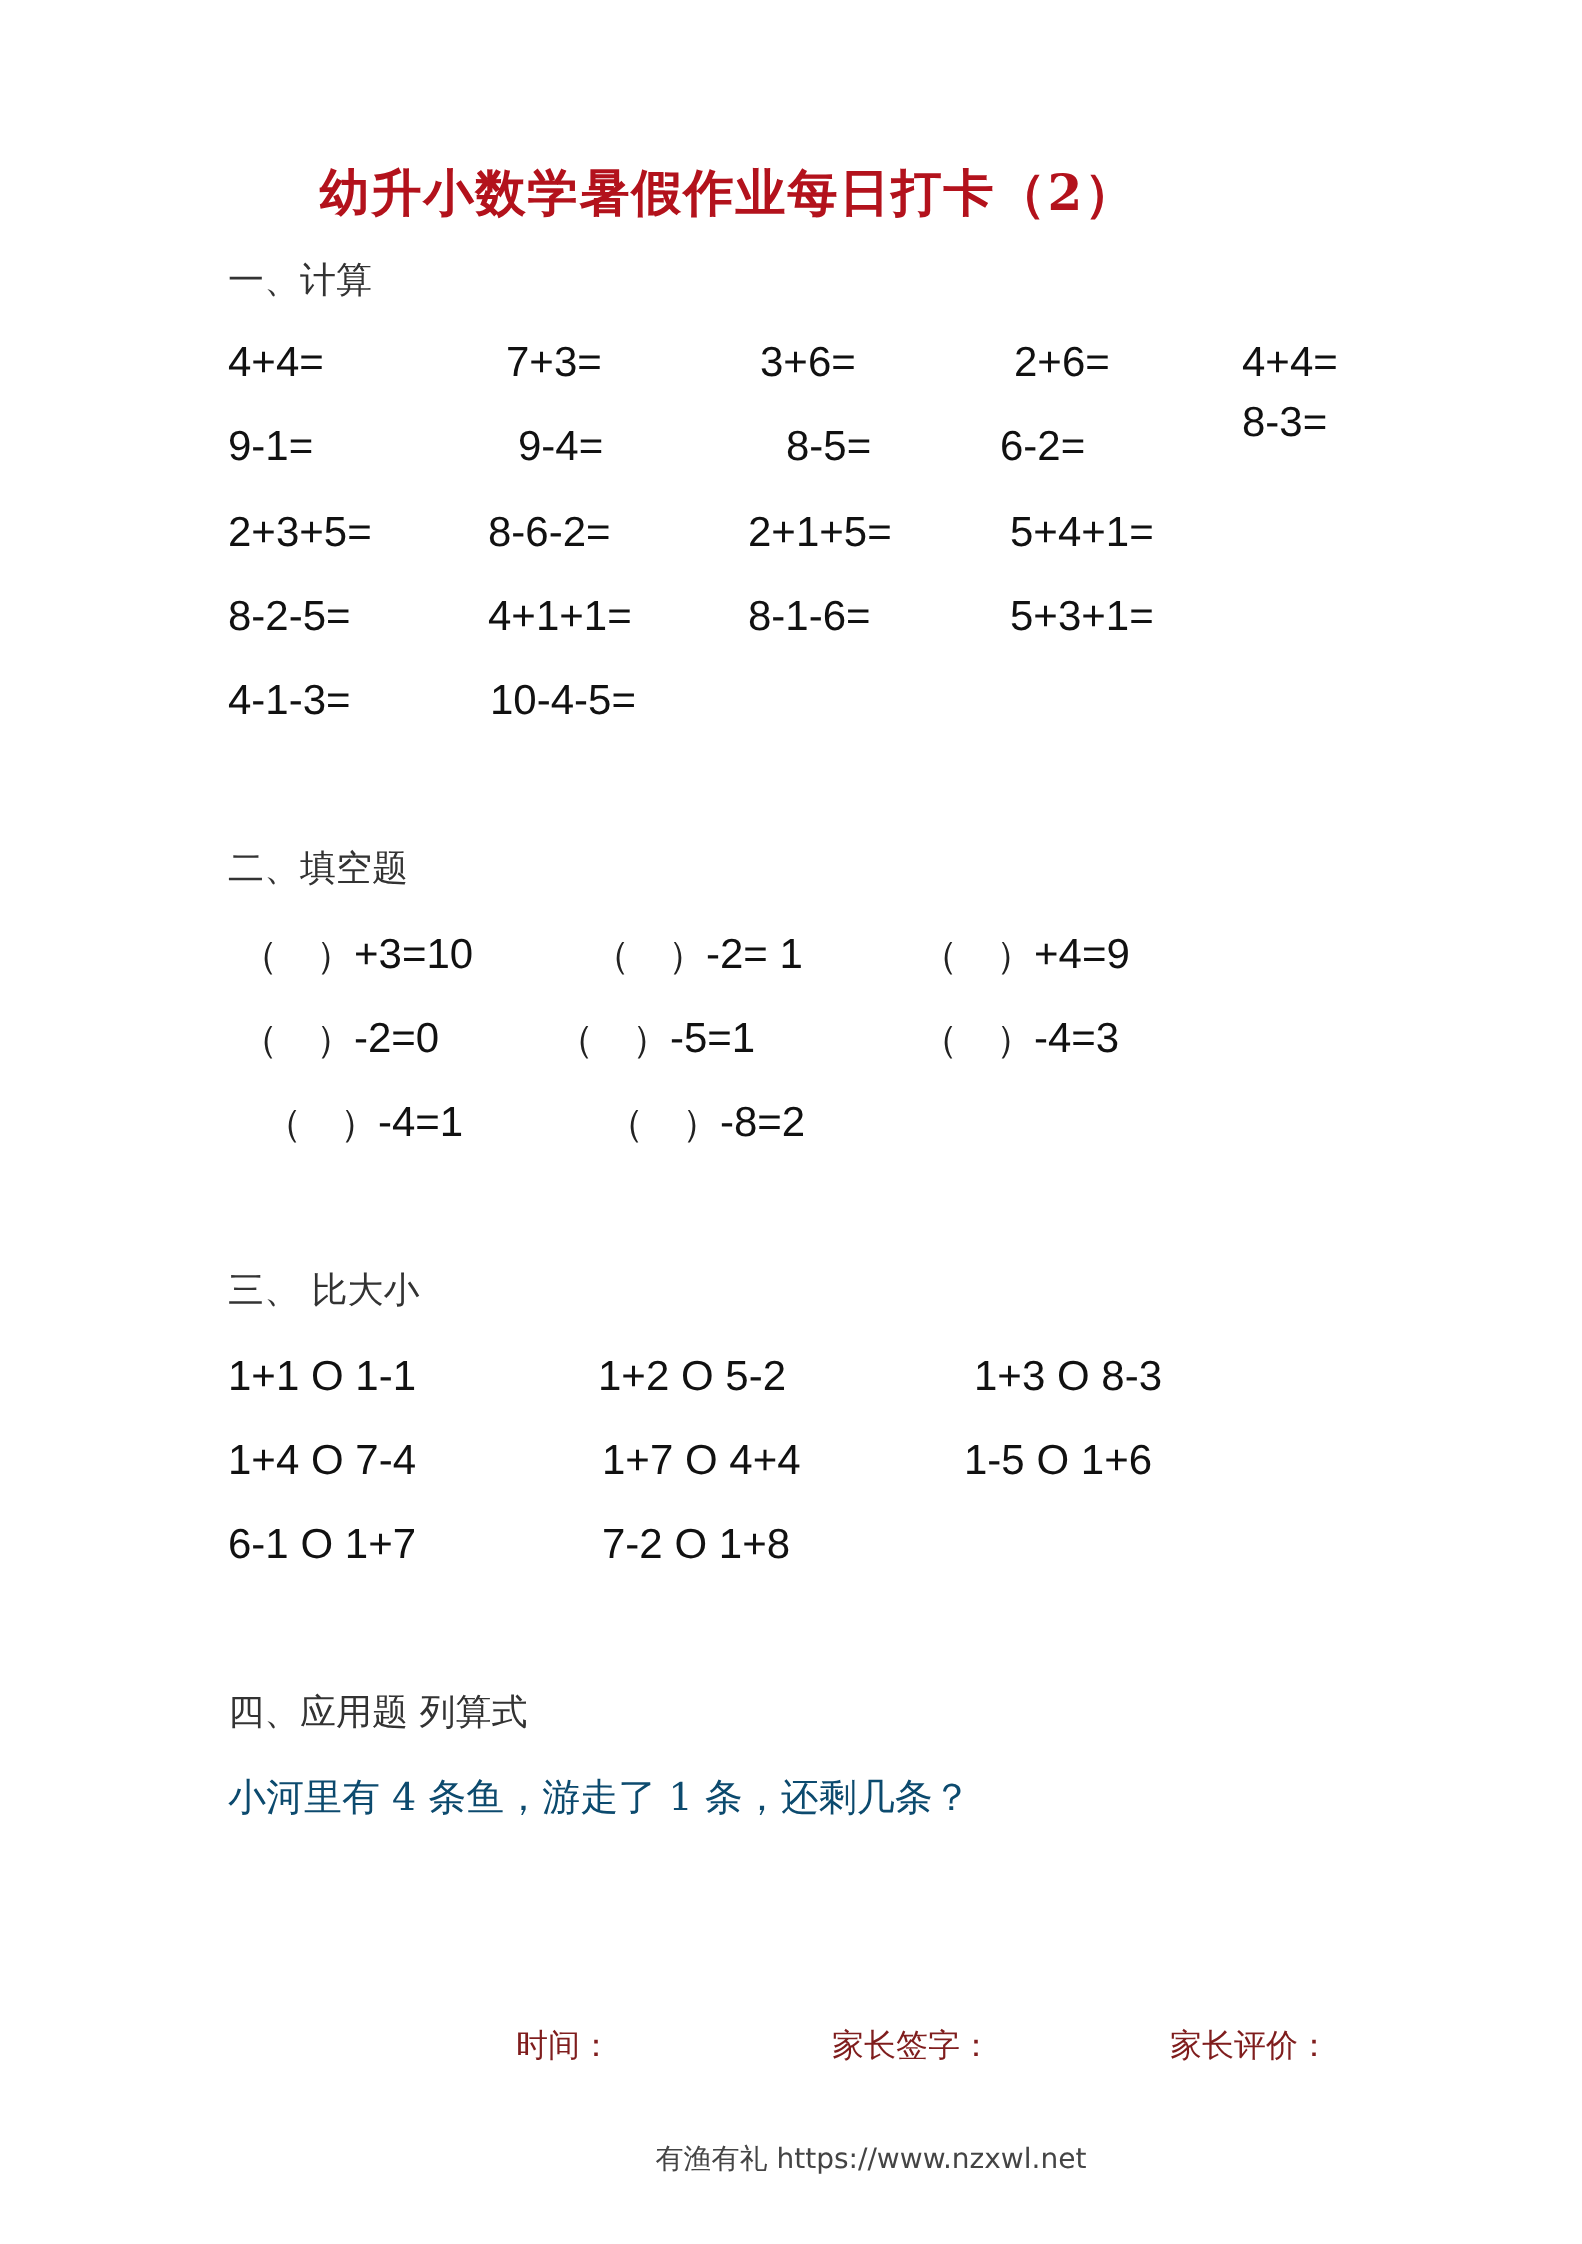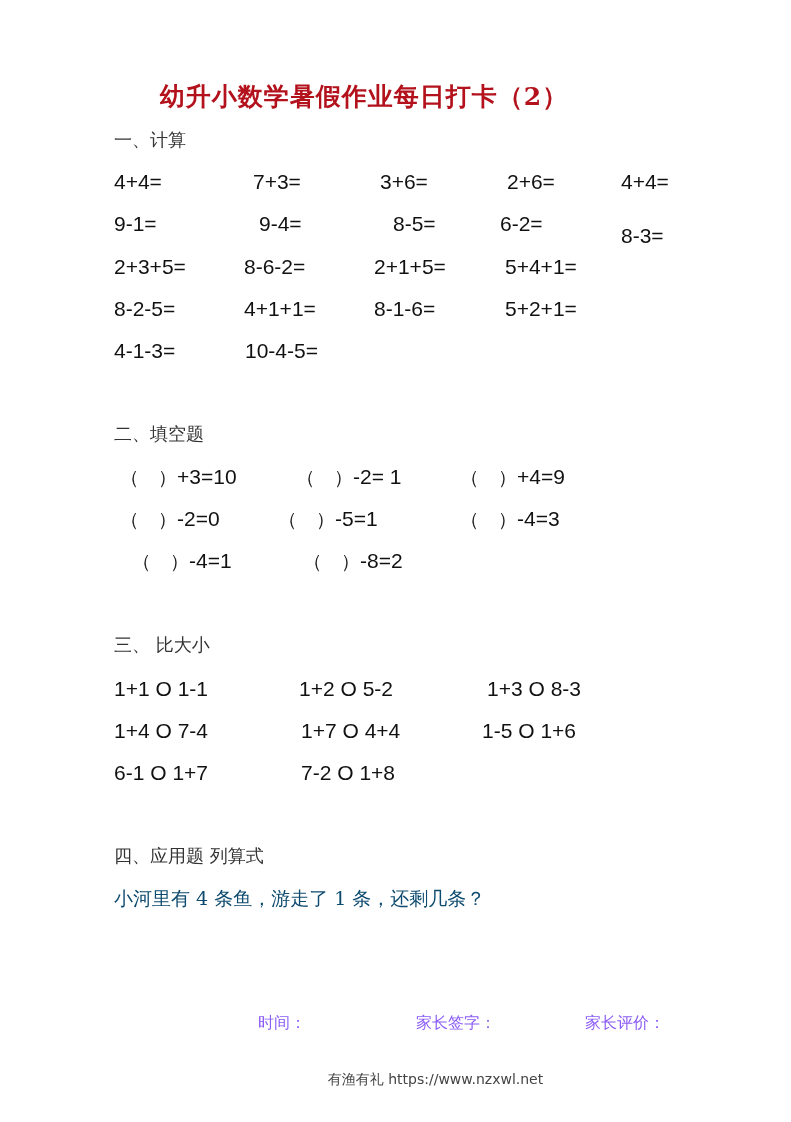--- a/index.html
+++ b/index.html
@@ -43,21 +43,21 @@
       color: #222;
     }
     .problem {
       font-family: "DejaVu Serif", "Liberation Serif", serif;
       font-size: 19px;
       color: #0c4a6e;
     }
     .footer-label {
       font-family: Liberation Mono, monospace;
       font-size: 16px;
-      color: #8b5cf6;
+      color: #7f1d1d;
     }
     .watermark {
       left: 0; width: 791px; top: 1071px;
       text-align: center;
       font-family: "DejaVu Sans", sans-serif;
       font-size: 14px;
       color: #444;
       margin-left: 40px;
     }
   </style>
@@ -71,31 +71,31 @@
 <div class="abs expr" style="left:114px; top:170px;">4+4=</div>
 <div class="abs expr" style="left:253px; top:170px;">7+3=</div>
 <div class="abs expr" style="left:380px; top:170px;text-align:center;">3+6=</div>
 <div class="abs expr" style="left:507px; top:170px;">2+6=</div>
 <div class="abs expr" style="left:621px; top:170px;">4+4=</div>
 
 <div class="abs expr" style="left:114px; top:212px;">9-1=</div>
 <div class="abs expr" style="left:259px; top:212px;">9-4=</div>
 <div class="abs expr" style="left:393px; top:212px;">8-5=</div>
 <div class="abs expr" style="left:500px; top:212px;">6-2=</div>
-<div class="abs expr" style="left:621px; top:224px;">8-3=</div>
+<div class="abs expr" style="left:621px; top:200px;">8-3=</div>
 
 <div class="abs expr" style="left:114px; top:255px;">2+3+5=</div>
 <div class="abs expr" style="left:244px; top:255px;">8-6-2=</div>
 <div class="abs expr" style="left:374px; top:255px;">2+1+5=</div>
 <div class="abs expr" style="left:505px; top:255px;">5+4+1=</div>
 
 <div class="abs expr" style="left:114px; top:297px;">8-2-5=</div>
 <div class="abs expr" style="left:244px; top:297px;">4+1+1=</div>
 <div class="abs expr" style="left:374px; top:297px;">8-1-6=</div>
-<div class="abs expr" style="left:505px; top:297px;">5+2+1=</div>
+<div class="abs expr" style="left:505px; top:297px;">5+3+1=</div>
 
 <div class="abs expr" style="left:114px; top:339px;">4-1-3=</div>
 <div class="abs expr" style="left:245px; top:339px;">10-4-5=</div>
 
 <div class="abs heading" style="left:114px; top:422px;">二、填空题</div>
 
 <div class="abs" style="left:120px; top:465px;">
   <span class="paren">（　）</span><span class="expr">+3=10</span>
 </div>
 <div class="abs" style="left:296px; top:465px;">

